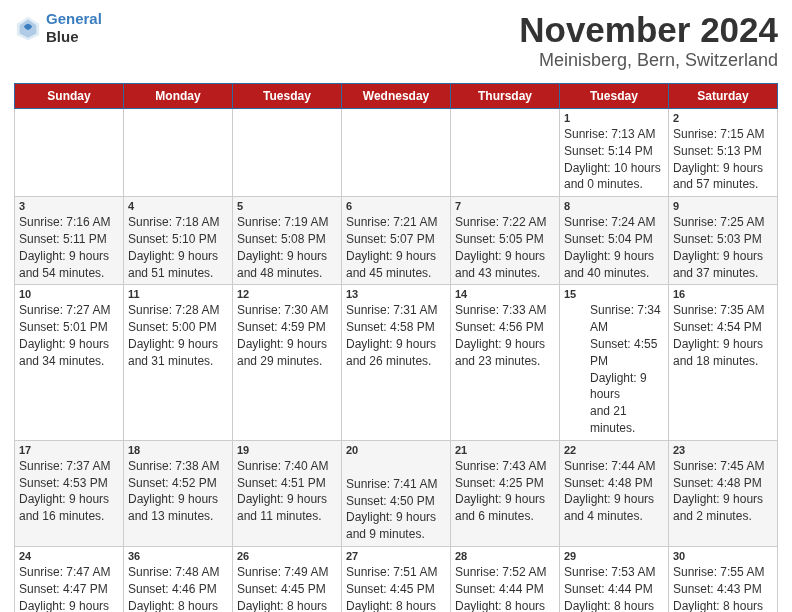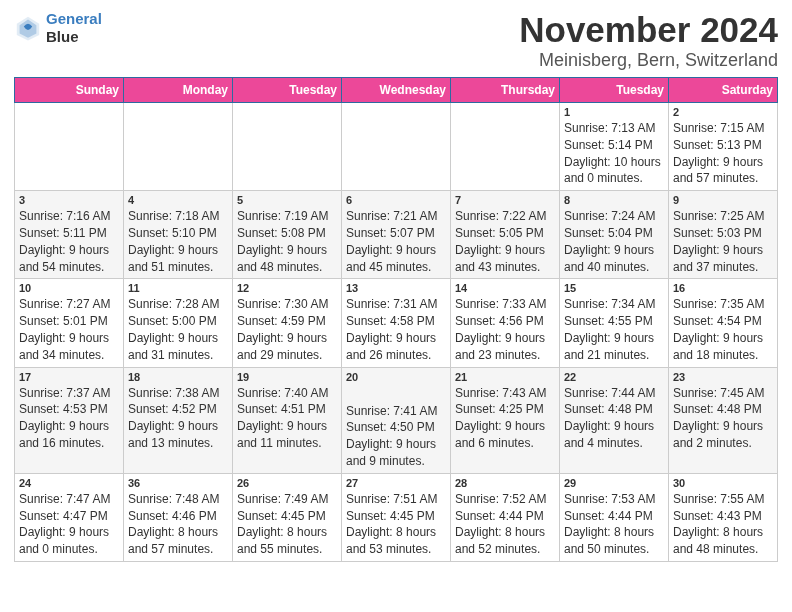--- a/index.html
+++ b/index.html
@@ -11,21 +11,21 @@
       overflow: hidden;
     }
     .container {
       width: 792px;
       padding: 10px 14px 6px 14px;
     }
     .header-row {
       display: flex;
       justify-content: space-between;
       align-items: flex-start;
-      margin-bottom: 6px;
+      margin-bottom: 12px;
     }
     .logo {
       display: flex;
       align-items: center;
       gap: 4px;
     }
     .logo-icon {
       width: 28px;
       height: 28px;
     }
@@ -40,26 +40,26 @@
     .location {
       font-size: 18px;
       color: #555;
     }
     table {
       width: 100%;
       border-collapse: collapse;
       table-layout: fixed;
     }
     thead th {
-      background: #ec4899;
+      background: #b91c1c;
       color: #fff;
       font-size: 12px;
       font-weight: bold;
       padding: 5px 4px;
-      text-align: right;
+      text-align: center;
       border: 1px solid #2d6aa0;
     }
     tbody td {
       border: 1px solid #ccc;
       vertical-align: top;
       padding: 3px 4px;
       font-size: 9.5px;
       color: #333;
       height: 88px;
       background: #fff;
@@ -222,21 +222,21 @@
           </td>
           <td>
             <span class="day-num">14</span>
             <div class="day-info" style="white-space: pre-line;">Sunrise: 7:33 AM
 Sunset: 4:56 PM
 Daylight: 9 hours
 and 23 minutes.</div>
           </td>
           <td>
             <span class="day-num">15</span>
-            <div class="day-info" style="white-space: pre-line;">Sunrise: 7:34 AM
+            <div class="day-info" style="white-space: pre-line; margin-left: 26px;">Sunrise: 7:34 AM
 Sunset: 4:55 PM
 Daylight: 9 hours
 and 21 minutes.</div>
           </td>
           <td>
             <span class="day-num">16</span>
             <div class="day-info" style="white-space: pre-line;">Sunrise: 7:35 AM
 Sunset: 4:54 PM
 Daylight: 9 hours
 and 18 minutes.</div>

